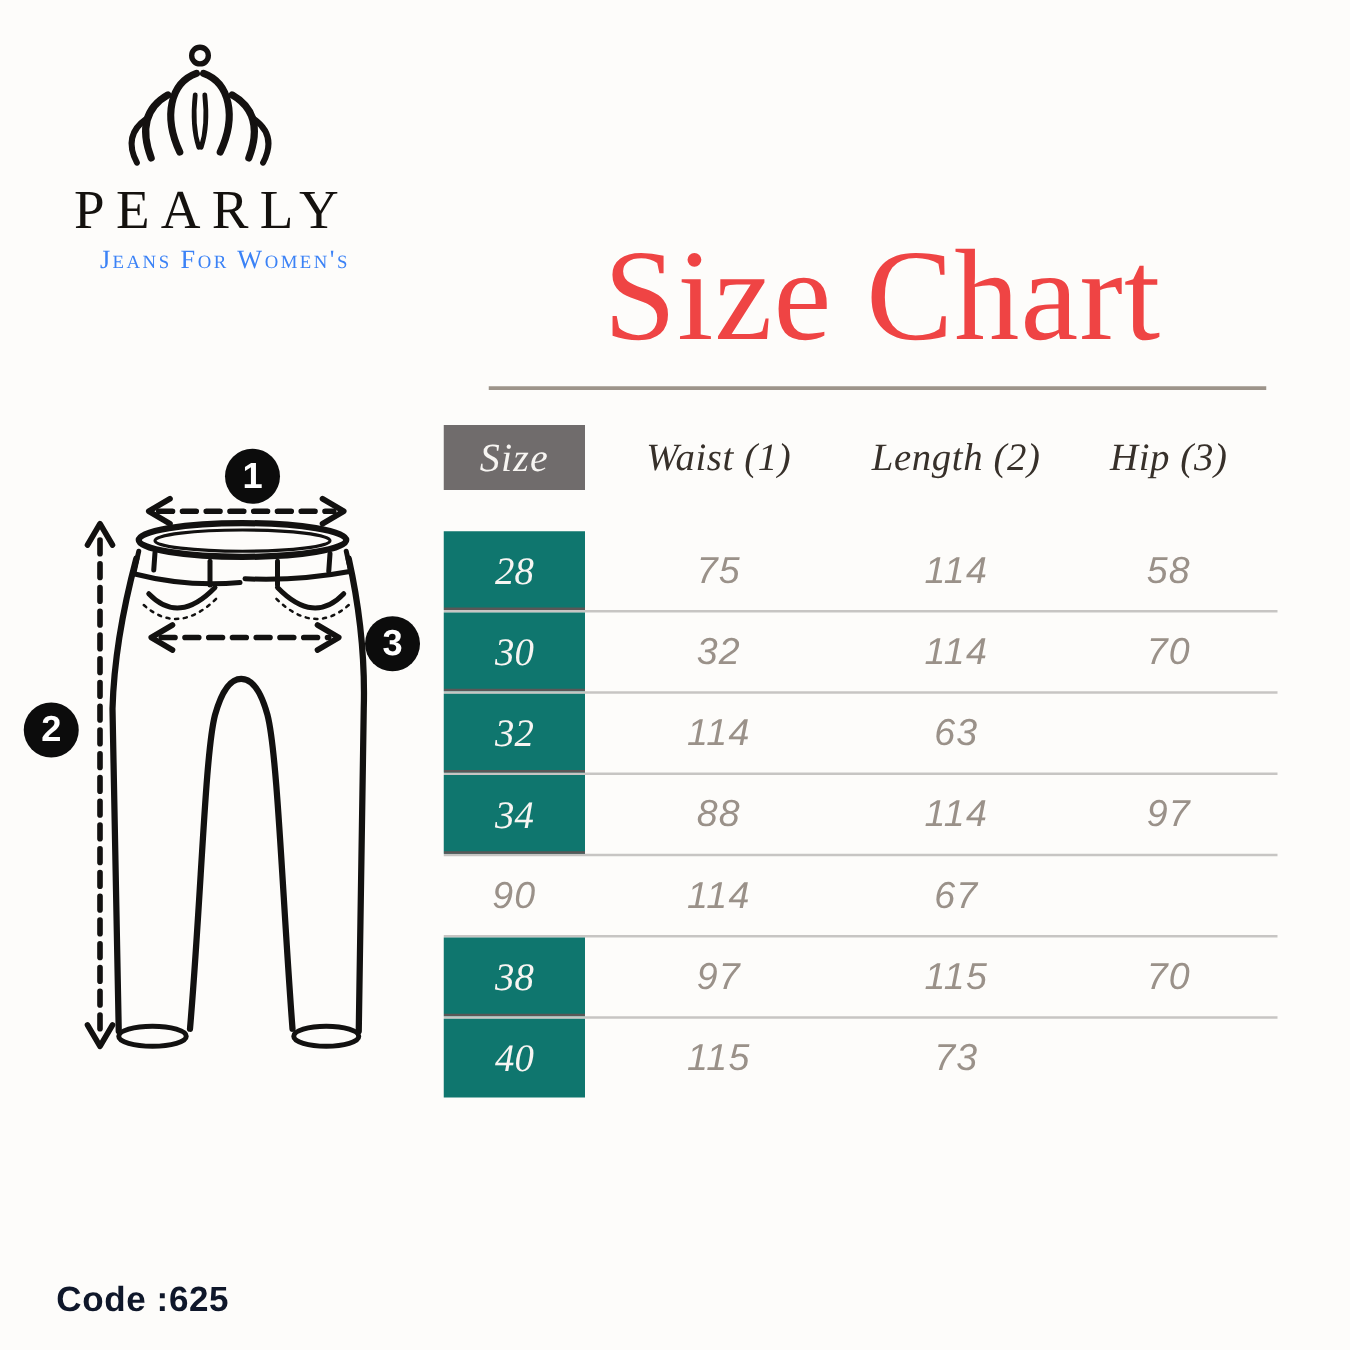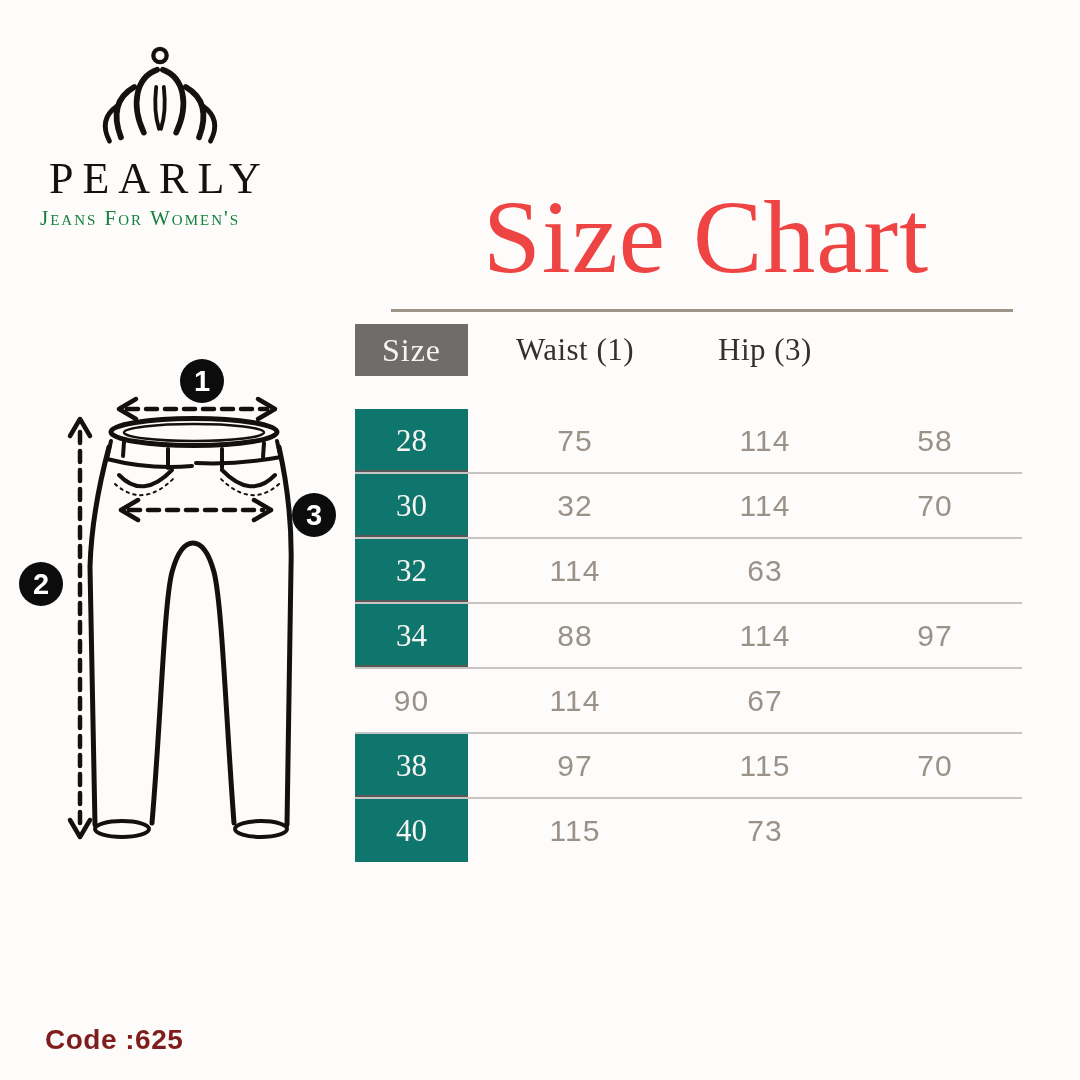--- a/index.html
+++ b/index.html
@@ -2,49 +2,49 @@
 <html><head>
 <meta charset="utf-8">
 <style>
   html,body{margin:0;padding:0;background:#e8e8e8;}
   .canvas{
     position:relative;width:1080px;height:1080px;margin:0 auto;
     background:#fdfcfa;overflow:hidden;
     font-family:"Liberation Sans",sans-serif;
   }
   
-  .brand{position:absolute;left:40px;top:45px;width:240px;text-align:left;}
+  .brand{position:absolute;left:40px;top:34px;width:240px;text-align:right;}
   .brand svg{display:block;margin:0 auto;}
   .brand-name{
     margin-top:8px;font-family:"Liberation Serif",serif;font-size:44px;
     letter-spacing:9px;color:#14110e;text-indent:9px;
   }
   .brand-tagline{
     margin-top:2px;font-family:"Liberation Serif",serif;font-variant:small-caps;
-    font-size:21px;letter-spacing:2px;color:#15803d;
+    font-size:21px;letter-spacing:2px;color:#3b82f6;
   }
   
   .title{
     position:absolute;left:395px;top:182px;width:622px;margin:0;
     font-family:"Liberation Serif",serif;font-weight:500;font-size:104px;
     color:#ef4444;text-align:center;letter-spacing:1px;line-height:1.05;
   }
   .title-rule{position:absolute;left:391px;top:309px;width:622px;height:3px;background:#9d948a;}
   
   .jeans-svg{position:absolute;left:0;top:330px;}
   .badge{
     position:absolute;width:44px;height:44px;border-radius:50%;
     background:#0c0c0c;color:#ffffff;display:flex;align-items:center;justify-content:center;
     font-size:29px;font-weight:bold;font-family:"Liberation Sans",sans-serif;
   }
   .badge-1{left:180px;top:359px;}
   .badge-2{left:19px;top:562px;}
   .badge-3{left:292px;top:493px;}
   
-  .size-table{position:absolute;left:355px;top:324px;width:667px;}
+  .size-table{position:absolute;left:355px;top:340px;width:667px;font-style:italic;}
   .thead,.trow{display:grid;grid-template-columns:113px 214px 166px 174px;}
   .size-head{
     height:52px;background:#706c6c;color:#f7f5f2;
     font-family:"Liberation Serif",serif;font-size:32px;
     display:flex;align-items:center;justify-content:center;letter-spacing:1px;
   }
   .col-head{
     height:52px;display:flex;align-items:center;justify-content:center;
     font-family:"Liberation Serif",serif;font-size:31px;color:#37302a;letter-spacing:0.5px;
   }
@@ -57,21 +57,21 @@
     box-shadow:inset 0 -2px 0 #5a5757;
   }
   .trow.last .size-cell{box-shadow:none;}
   .val-cell{
     display:flex;align-items:center;justify-content:center;
     font-size:30px;color:#9a9189;letter-spacing:1px;
   }
   
   .code{
     position:absolute;left:45px;top:1024px;
-    font-size:28px;font-weight:bold;color:#7f1d1d;letter-spacing:0.5px;
+    font-size:28px;font-weight:bold;color:#0f172a;letter-spacing:0.5px;
   }
 </style>
 </head>
 <body>
 
 <div class="canvas">
 
   <div class="brand">
     <svg width="150" height="100" viewBox="0 0 150 105">
       <g fill="none" stroke="#141110" stroke-linecap="round">
@@ -133,20 +133,21 @@
     </g>
   </svg>
   <div class="badge badge-1">1</div>
   <div class="badge badge-2">2</div>
   <div class="badge badge-3">3</div>
 
   <section class="size-table">
     <div class="thead">
       <div class="size-head">Size</div>
       <div class="col-head">Waist (1)</div>
+      <div class="col-head">Length (2)</div>
       <div class="col-head">Hip (3)</div>
     </div>
     <div class="tbody">
         <div class="trow">
           <div class="size-cell">28</div>
           <div class="val-cell">75</div>
           <div class="val-cell">114</div>
           <div class="val-cell">58</div>
         </div>
         <div class="trow">

